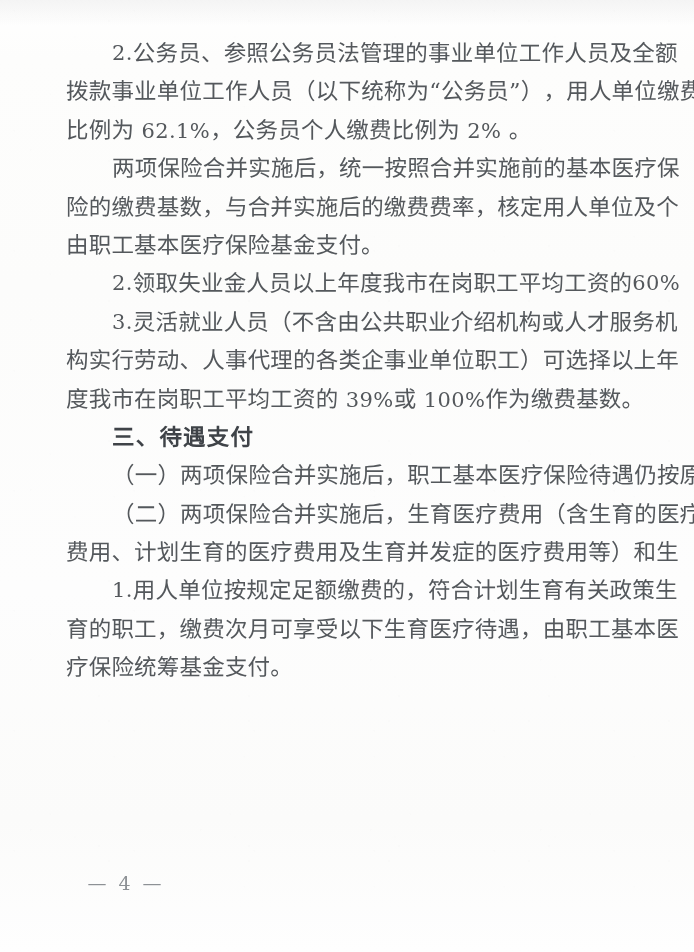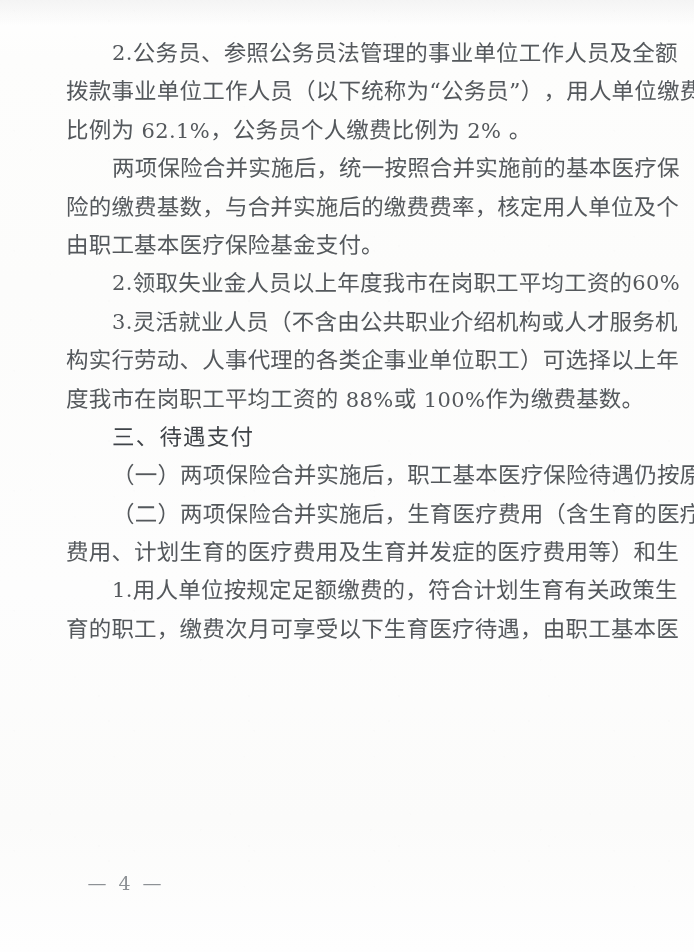--- a/index.html
+++ b/index.html
@@ -78,21 +78,21 @@
   .ln.just {
     display: flex;
     justify-content: space-between;
     white-space: normal;
   }
   .ln.just > span { display: inline-block; }
 
   .ln.indent { padding-left: 46px; }
 
   .ln.bold {
-    font-weight: 400;
+    font-weight: 700;
     color: #3f4348;
     letter-spacing: 1.2px;
   }
 
   
   .num {
     font-family: "DejaVu Serif", "Liberation Serif", serif;
     font-size: 21px;
     letter-spacing: .4px;
   }
@@ -316,21 +316,21 @@
         <span>职</span>
         <span>工</span>
         <span>）</span>
         <span>可</span>
         <span>选</span>
         <span>择</span>
         <span>以</span>
         <span>上</span>
         <span>年</span>
       </div>
-    <div class="ln">度我市在岗职工平均工资的 <span class="num">88%</span>或 <span class="num">100%</span>作为缴费基数。</div>
+    <div class="ln">度我市在岗职工平均工资的 <span class="num">39%</span>或 <span class="num">100%</span>作为缴费基数。</div>
     <div class="ln indent bold">三、待遇支付</div>
     <div class="ln indent just">
         <span>（</span>
         <span>一</span>
         <span>）</span>
         <span>两</span>
         <span>项</span>
         <span>保</span>
         <span>险</span>
         <span>合</span>
@@ -461,18 +461,19 @@
         <span>待</span>
         <span>遇</span>
         <span>，</span>
         <span>由</span>
         <span>职</span>
         <span>工</span>
         <span>基</span>
         <span>本</span>
         <span>医</span>
       </div>
+    <div class="ln">疗保险统筹基金支付。</div>
   </div>
 
   <div class="page-marker">— 4 —</div>
 
   <div class="grain"></div>
 </div>
 
 </body></html>

